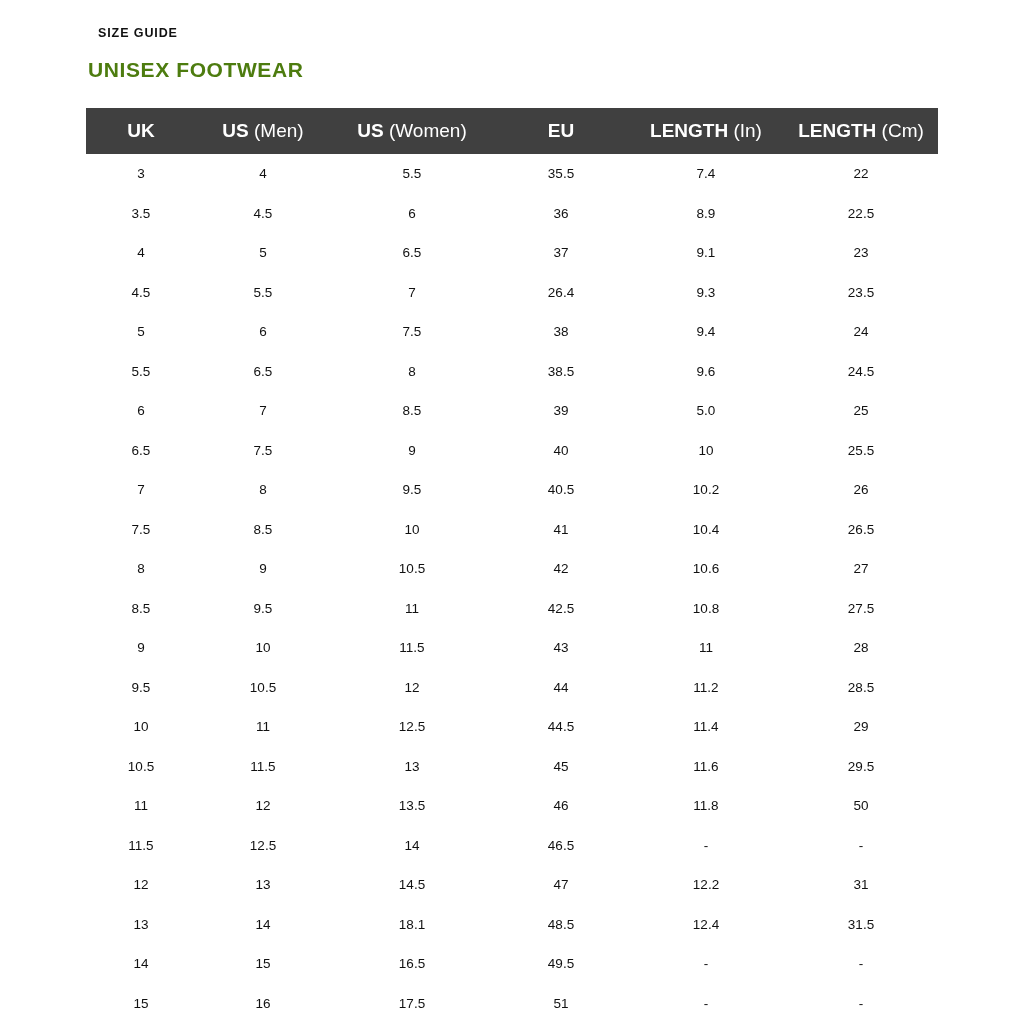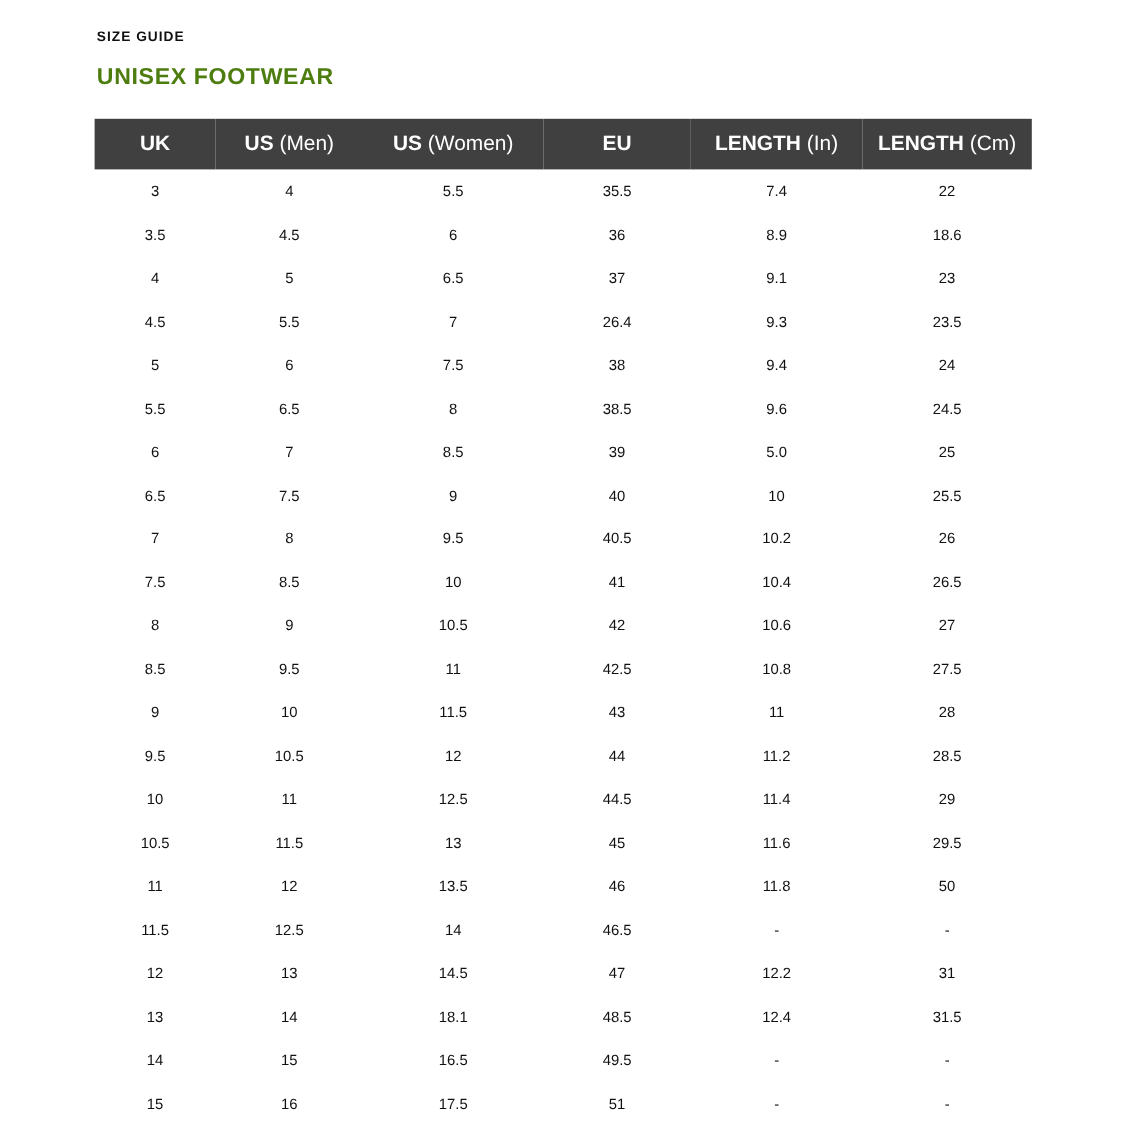--- a/index.html
+++ b/index.html
@@ -19,21 +19,21 @@
     width: 1024px;
     height: 1024px;
     box-sizing: border-box;
     padding: 26px 86px 0 86px;
   }
   .eyebrow {
     font-size: 12.5px;
     font-weight: bold;
     letter-spacing: 0.9px;
     color: #111111;
-    margin: 0 0 18px 2px;
+    margin: 0 0 18px 12px;
   }
   .title {
     font-size: 21px;
     font-weight: bold;
     letter-spacing: 0.6px;
     color: #4d7c0f;
     margin: 0 0 26px 2px;
   }
   table.size-table {
     border-collapse: collapse;
@@ -108,21 +108,21 @@
           <td>35.5</td>
           <td>7.4</td>
           <td>22</td>
         </tr>
         <tr>
           <td>3.5</td>
           <td>4.5</td>
           <td>6</td>
           <td>36</td>
           <td>8.9</td>
-          <td>18.6</td>
+          <td>22.5</td>
         </tr>
         <tr>
           <td>4</td>
           <td>5</td>
           <td>6.5</td>
           <td>37</td>
           <td>9.1</td>
           <td>23</td>
         </tr>
         <tr>

